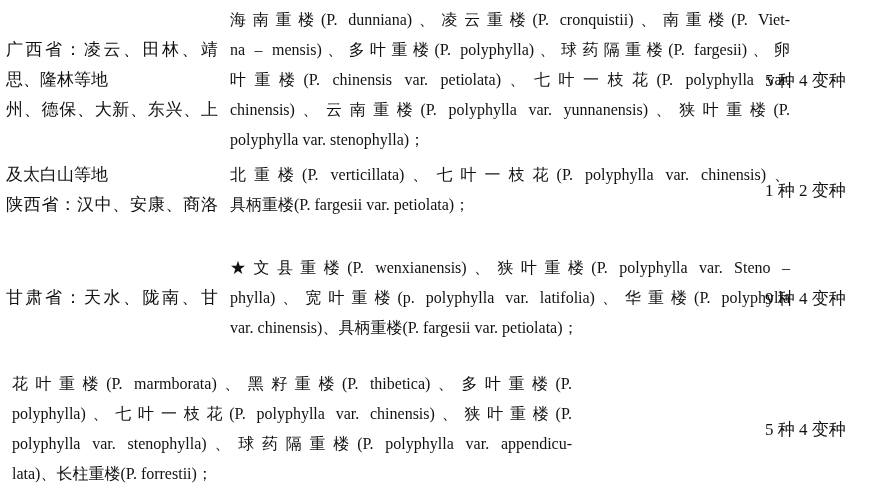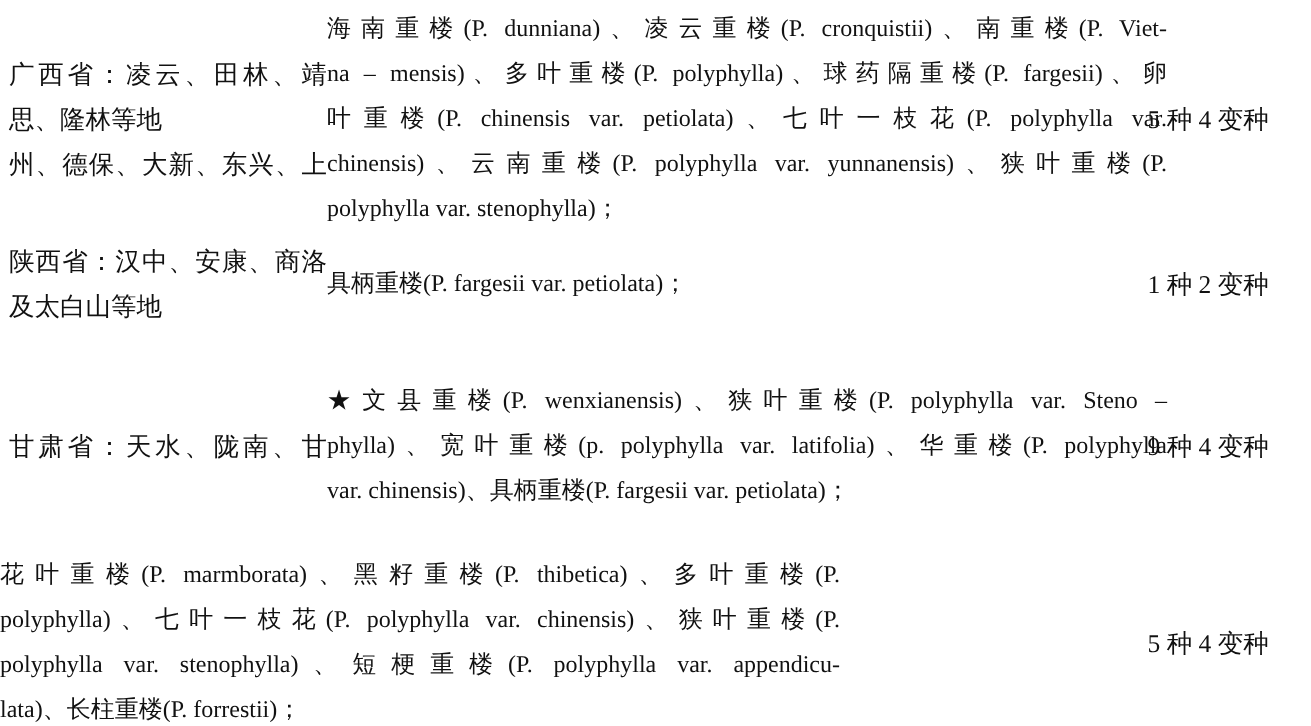--- a/index.html
+++ b/index.html
@@ -28,21 +28,21 @@
   .region {
     width: 212px;
     margin-left: 6px;
     font-size: 17px;
     line-height: 30px;
     flex: 0 0 auto;
     align-self: center;
   }
   .species {
     width: 560px;
-    margin-left: 0;
+    margin-left: 12px;
     font-size: 16px;
     line-height: 30px;
     flex: 0 0 auto;
   }
   .count {
     position: absolute;
     right: 5px;
     top: 50%;
     transform: translateY(-50%);
     width: 104px;
@@ -75,24 +75,25 @@
         <div class="ln">na – mensis)、多叶重楼(P. polyphylla)、球药隔重楼(P. fargesii)、卵</div>
         <div class="ln">叶重楼(P. chinensis var. petiolata)、七叶一枝花(P. polyphylla var.</div>
         <div class="ln">chinensis)、云南重楼(P. polyphylla var. yunnanensis)、狭叶重楼(P.</div>
         <div class="ln ln-last">polyphylla var. stenophylla)；</div>
       </div>
     <div class="cell count">5 种 4 变种</div>
   </section>
 
   <section class="row row-2">
     <div class="cell region">
+        <div class="ln ln-last">及太白山等地</div>
         <div class="ln">陕西省：汉中、安康、商洛</div>
-        <div class="ln ln-last">及太白山等地</div>
       </div>
     <div class="cell species">
+        <div class="ln">北重楼(P. verticillata)、七叶一枝花(P. polyphylla var. chinensis)、</div>
         <div class="ln ln-last">具柄重楼(P. fargesii var. petiolata)；</div>
       </div>
     <div class="cell count">1 种 2 变种</div>
   </section>
 
   <section class="row row-3">
     <div class="cell region">
         <div class="ln">甘肃省：天水、陇南、甘</div>
       </div>
     <div class="cell species">
@@ -100,19 +101,19 @@
         <div class="ln">phylla)、宽叶重楼(p. polyphylla var. latifolia)、华重楼(P. polyphylla</div>
         <div class="ln ln-last">var. chinensis)、具柄重楼(P. fargesii var. petiolata)；</div>
       </div>
     <div class="cell count">9 种 4 变种</div>
   </section>
 
   <section class="row row-4">
     <div class="cell species">
         <div class="ln">花叶重楼(P. marmborata)、黑籽重楼(P. thibetica)、多叶重楼(P.</div>
         <div class="ln">polyphylla)、七叶一枝花(P. polyphylla var. chinensis)、狭叶重楼(P.</div>
-        <div class="ln">polyphylla var. stenophylla)、短梗重楼(P. polyphylla var. appendicu-</div>
+        <div class="ln">polyphylla var. stenophylla)、球药隔重楼(P. polyphylla var. appendicu-</div>
         <div class="ln ln-last">lata)、长柱重楼(P. forrestii)；</div>
       </div>
     <div class="cell count">5 种 4 变种</div>
   </section>
 
 </div>
 
 </body></html>

